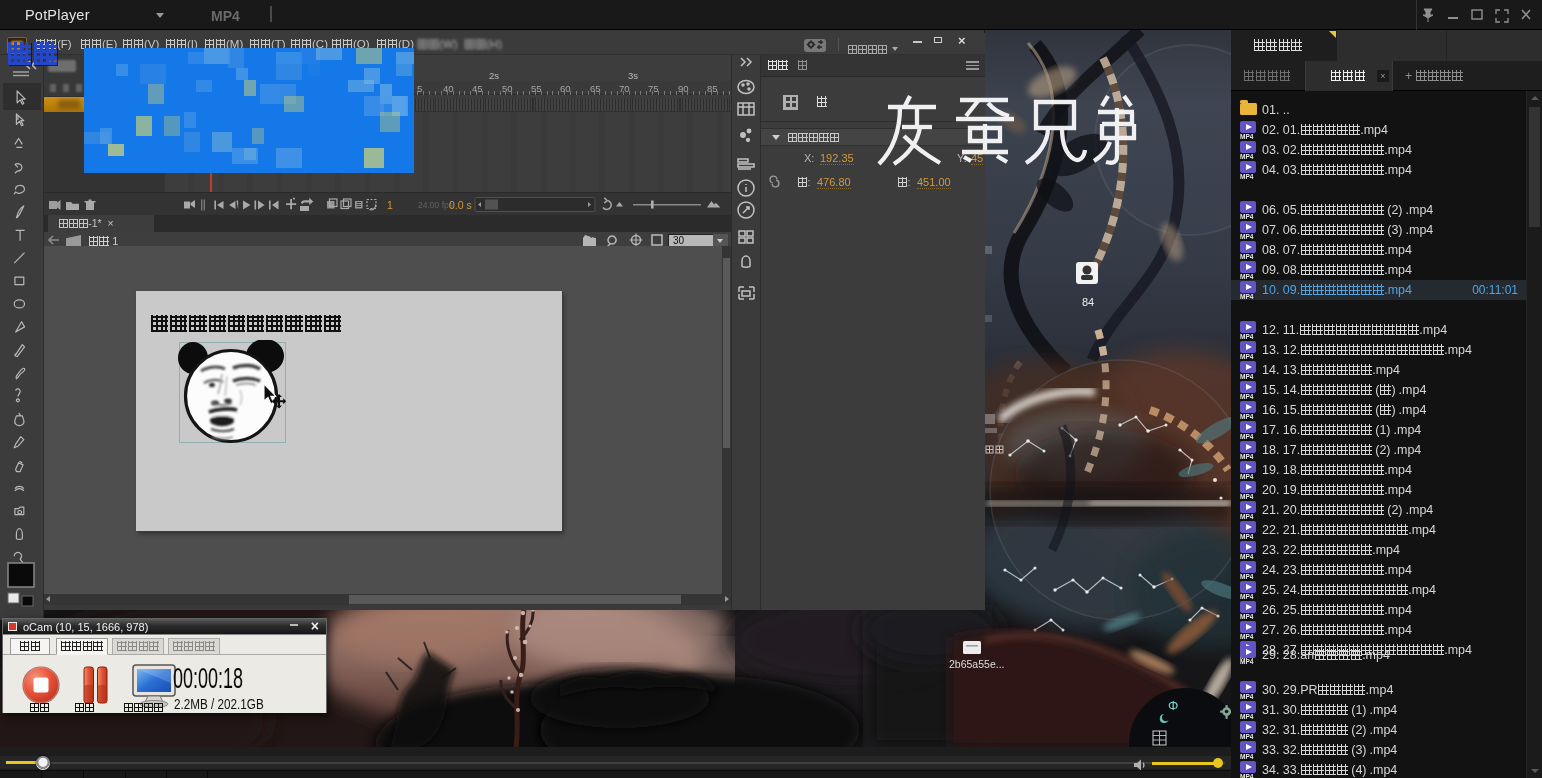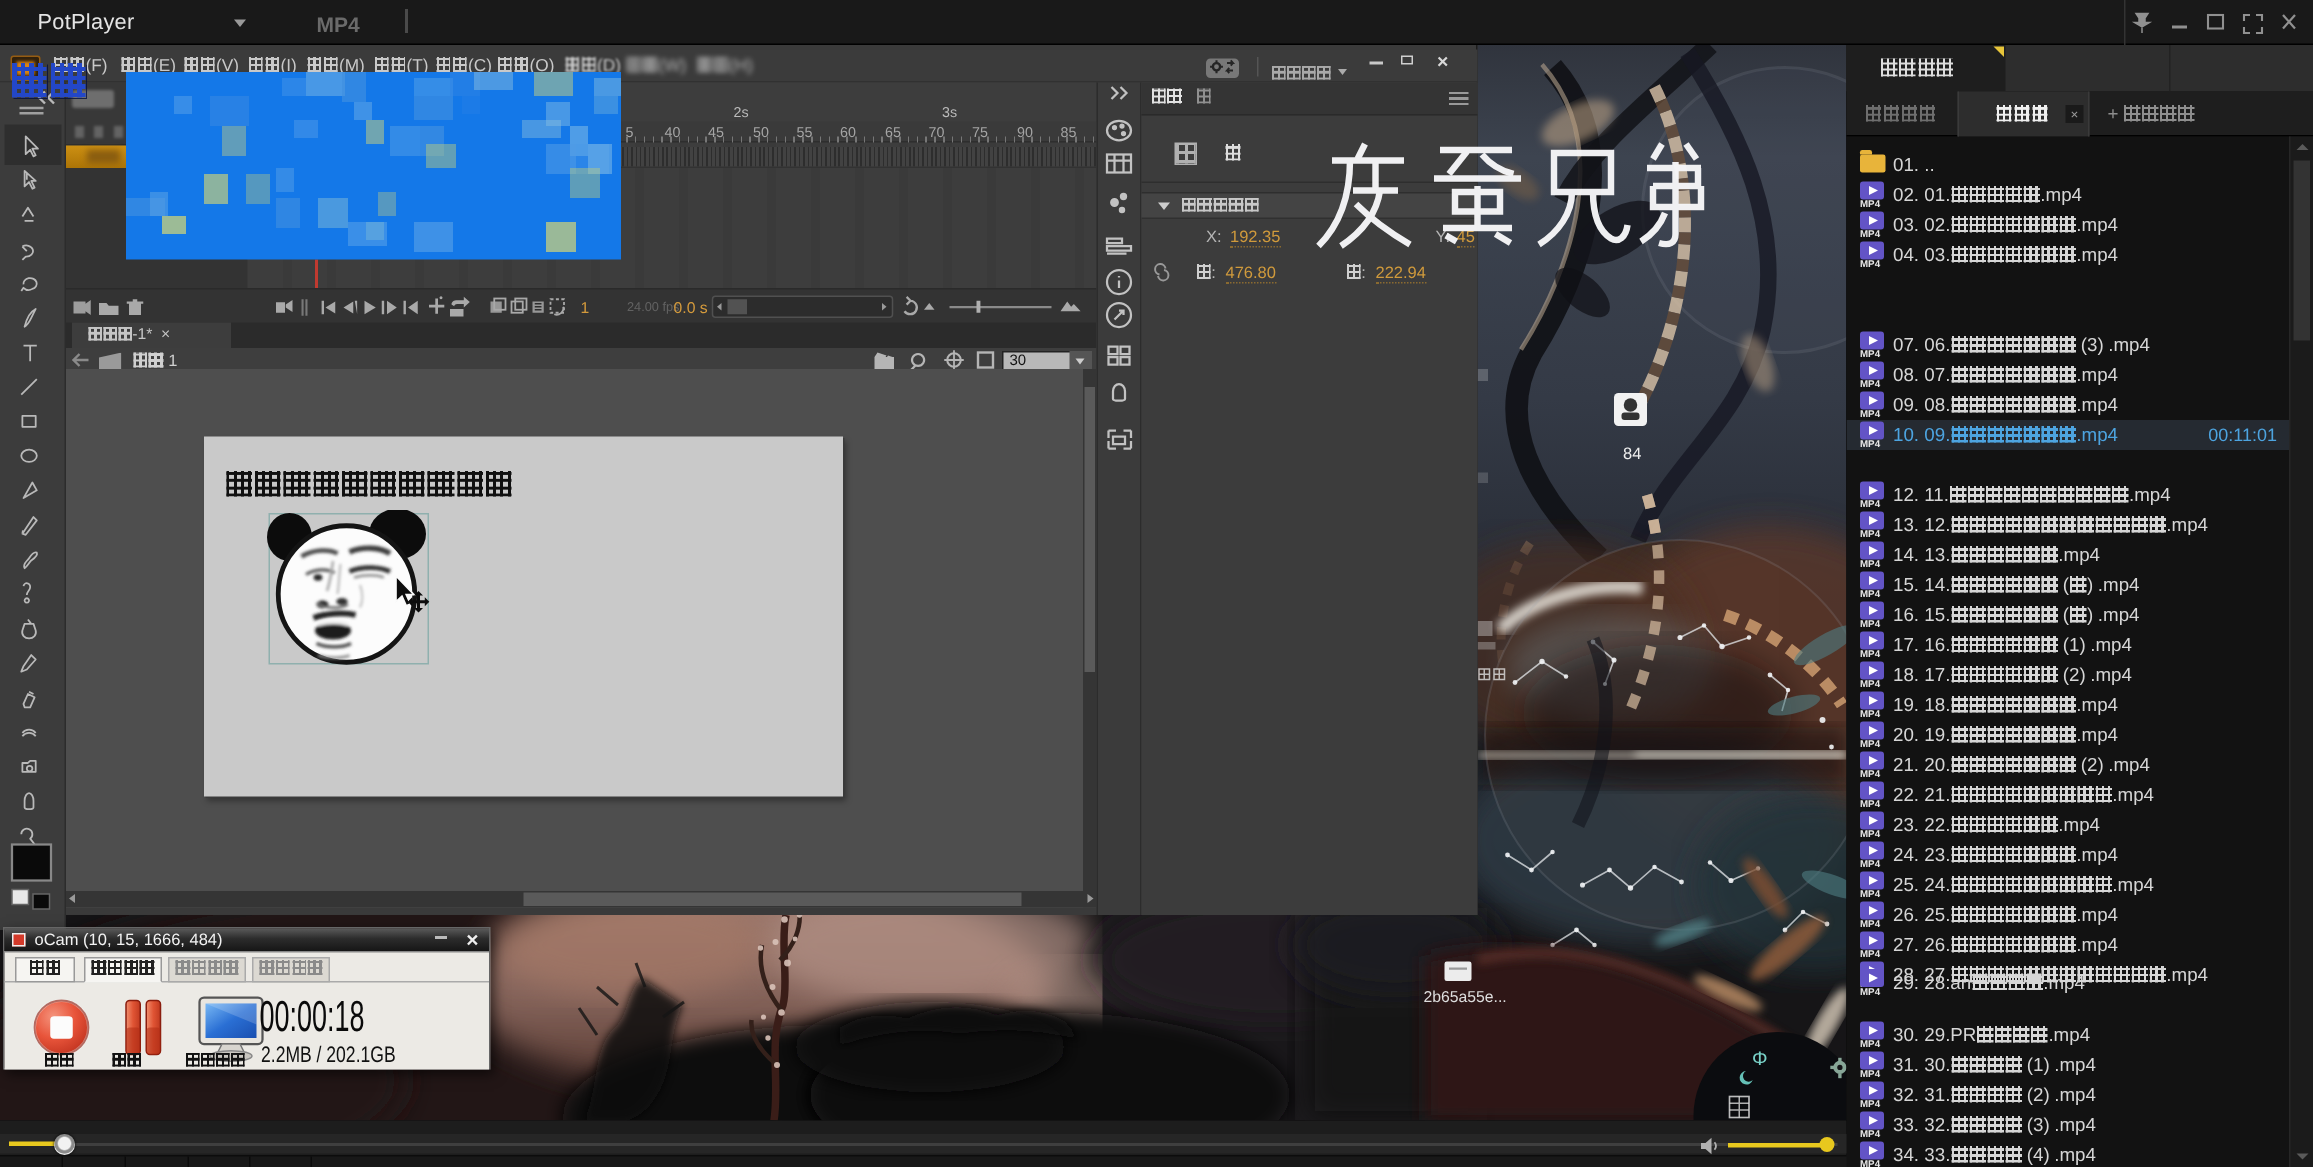--- a/index.html
+++ b/index.html
@@ -685,21 +685,21 @@
 <span class="lab" style="left:43px;top:97px">X:</span>
         <span class="val" style="left:59px;top:97px">192.35</span>
 <span class="lab" style="left:196px;top:97px">Y:</span>
         <span class="val" style="left:210px;top:97px">45</span>
 <span class="link"><svg width="13" height="13" viewBox="0 0 13 13">
             <path d="M5,8 a3.5,3.5 0 1 1 4,-4 M8,5 a3.5,3.5 0 1 1 -4,4" stroke="#999" fill="none" stroke-width="1.3"></path>
           </svg></span>
 <span class="lab" style="left:36px;top:121px"><i class="h"></i>:</span>
         <span class="val" style="left:56px;top:121px">476.80</span>
 <span class="lab" style="left:136px;top:121px"><i class="h"></i>:</span>
-        <span class="val" style="left:156px;top:121px">222.94</span>
+        <span class="val" style="left:156px;top:121px">451.00</span>
 </div>
 </div>
 
 <svg class="wm" width="300" height="84" viewBox="0 0 300 84">
 <g stroke="#f6f6f8" stroke-width="4.3" fill="none" stroke-linecap="butt" opacity=".97">
 
  <path d="M34,2 L29,12"></path>
  <path d="M12,13 H60"></path>
  <path d="M24,13 C24,37 17,56 3,70"></path>
  <path d="M41,13 V33"></path>
@@ -783,20 +783,27 @@
           <u>MP4</u>
         </span>
         <span class="ptx">03. 02.<i class="h"></i><i class="h"></i><i class="h"></i><i class="h"></i><i class="h"></i><i class="h"></i><i class="h"></i>.mp4</span>
       </div>
 <div class="prow" style="top:69px">
         <span class="mic">
           <b></b>
           <u>MP4</u>
         </span>
         <span class="ptx">04. 03.<i class="h"></i><i class="h"></i><i class="h"></i><i class="h"></i><i class="h"></i><i class="h"></i><i class="h"></i>.mp4</span>
+      </div>
+<div class="prow" style="top:109px">
+        <span class="mic">
+          <b></b>
+          <u>MP4</u>
+        </span>
+        <span class="ptx">06. 05.<i class="h"></i><i class="h"></i><i class="h"></i><i class="h"></i><i class="h"></i><i class="h"></i><i class="h"></i><s1></s1>(2)<s1></s1>.mp4</span>
       </div>
 <div class="prow" style="top:129px">
         <span class="mic">
           <b></b>
           <u>MP4</u>
         </span>
         <span class="ptx">07. 06.<i class="h"></i><i class="h"></i><i class="h"></i><i class="h"></i><i class="h"></i><i class="h"></i><i class="h"></i><s1></s1>(3)<s1></s1>.mp4</span>
       </div>
 <div class="prow" style="top:149px">
         <span class="mic">
@@ -1003,21 +1010,21 @@
       <i style="left:41px"></i>
       <i style="left:83px"></i>
       <i style="left:125px"></i>
       <i style="left:166px"></i>
       <i style="left:207px"></i>
     </div>
 </div>
 <div id="ocam" class="abs">
  <div class="tb">
       <span class="ticon"></span>
-      <span class="ttext">oCam (10, 15, 1666, 484)</span>
+      <span class="ttext">oCam (10, 15, 1666, 978)</span>
       <span class="min"></span>
       <span class="cls">×</span>
     </div>
  <div class="body">
   <div class="tabs">
         <div class="tb1"><i class="h"></i><i class="h"></i></div>
         <div class="tb2"><i class="h"></i><i class="h"></i><i class="h"></i><i class="h"></i></div>
         <div class="tb3"><i class="h"></i><i class="h"></i><i class="h"></i><i class="h"></i></div>
         <div class="tb4"><i class="h"></i><i class="h"></i><i class="h"></i><i class="h"></i></div>
       </div>

